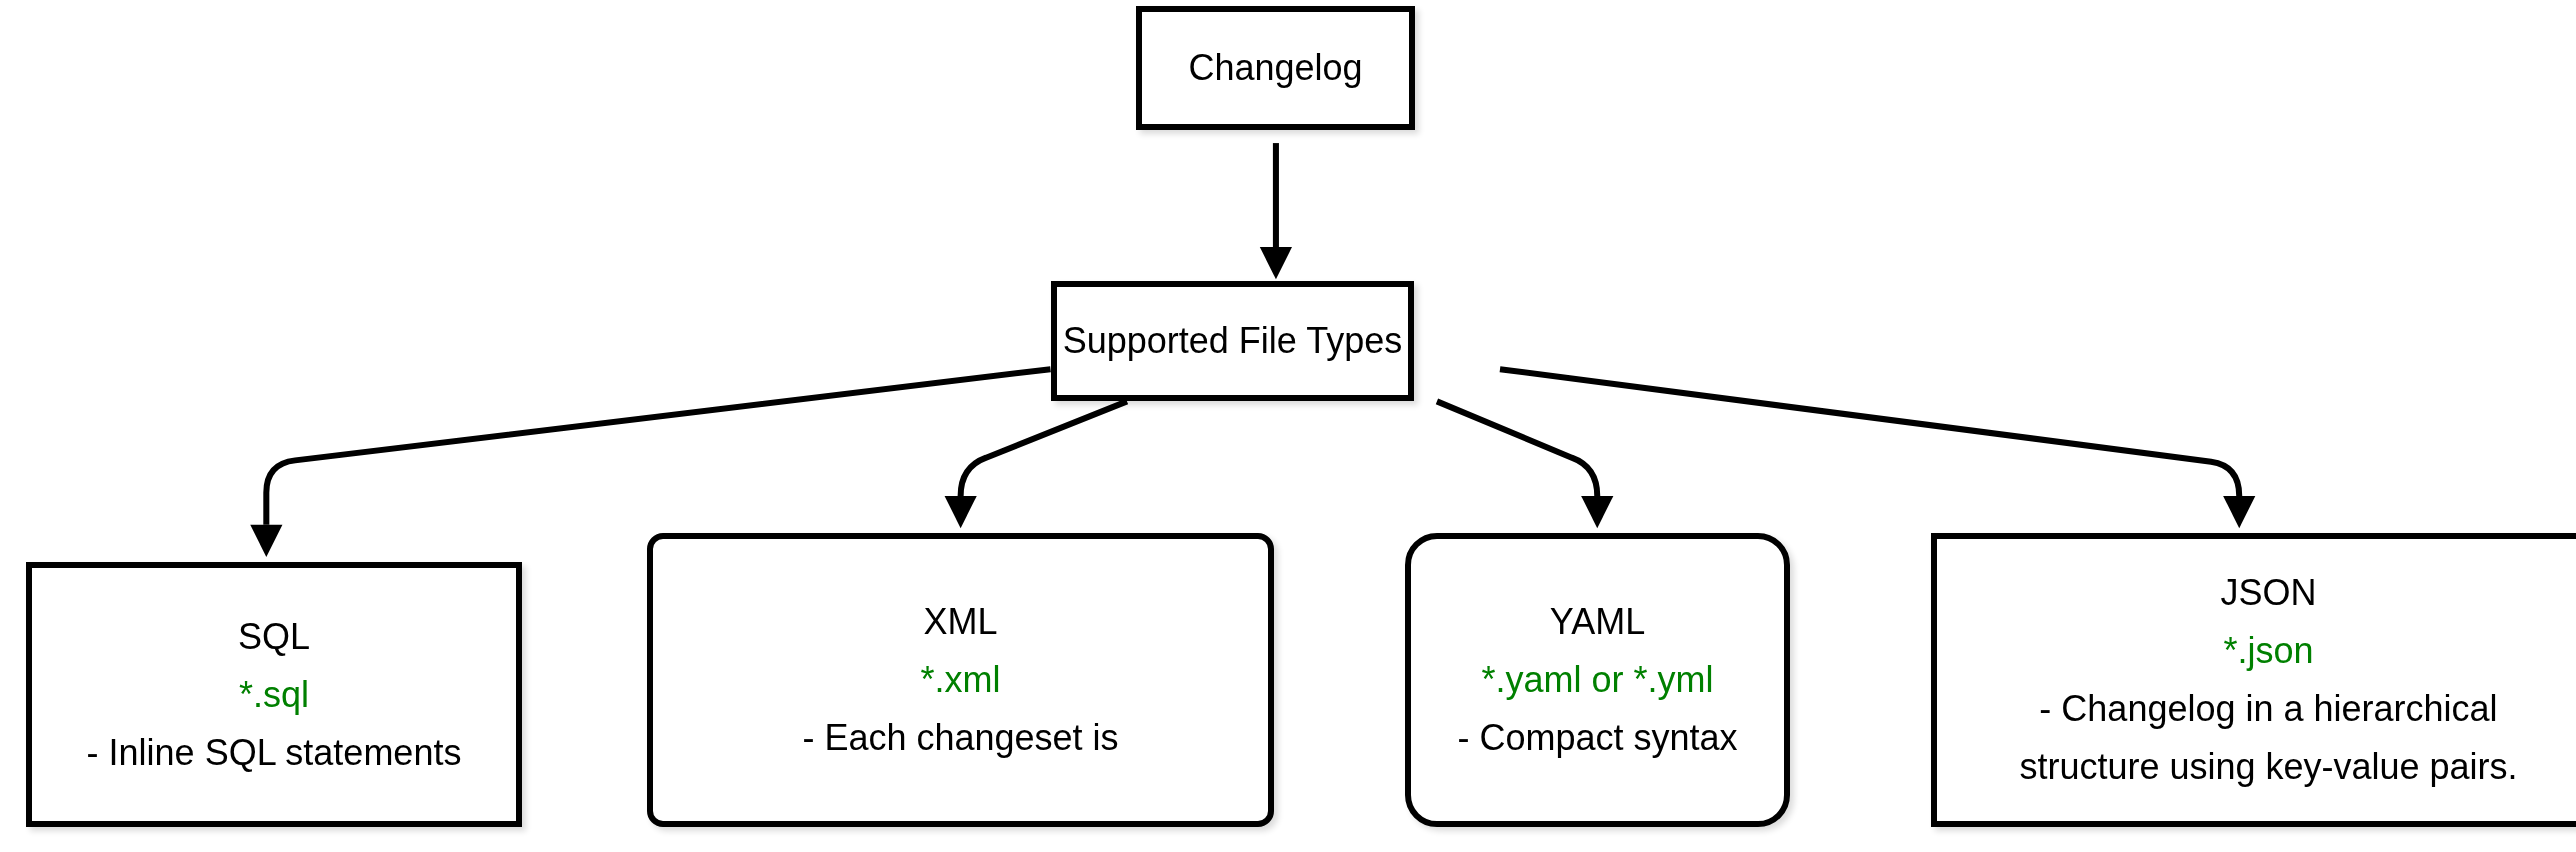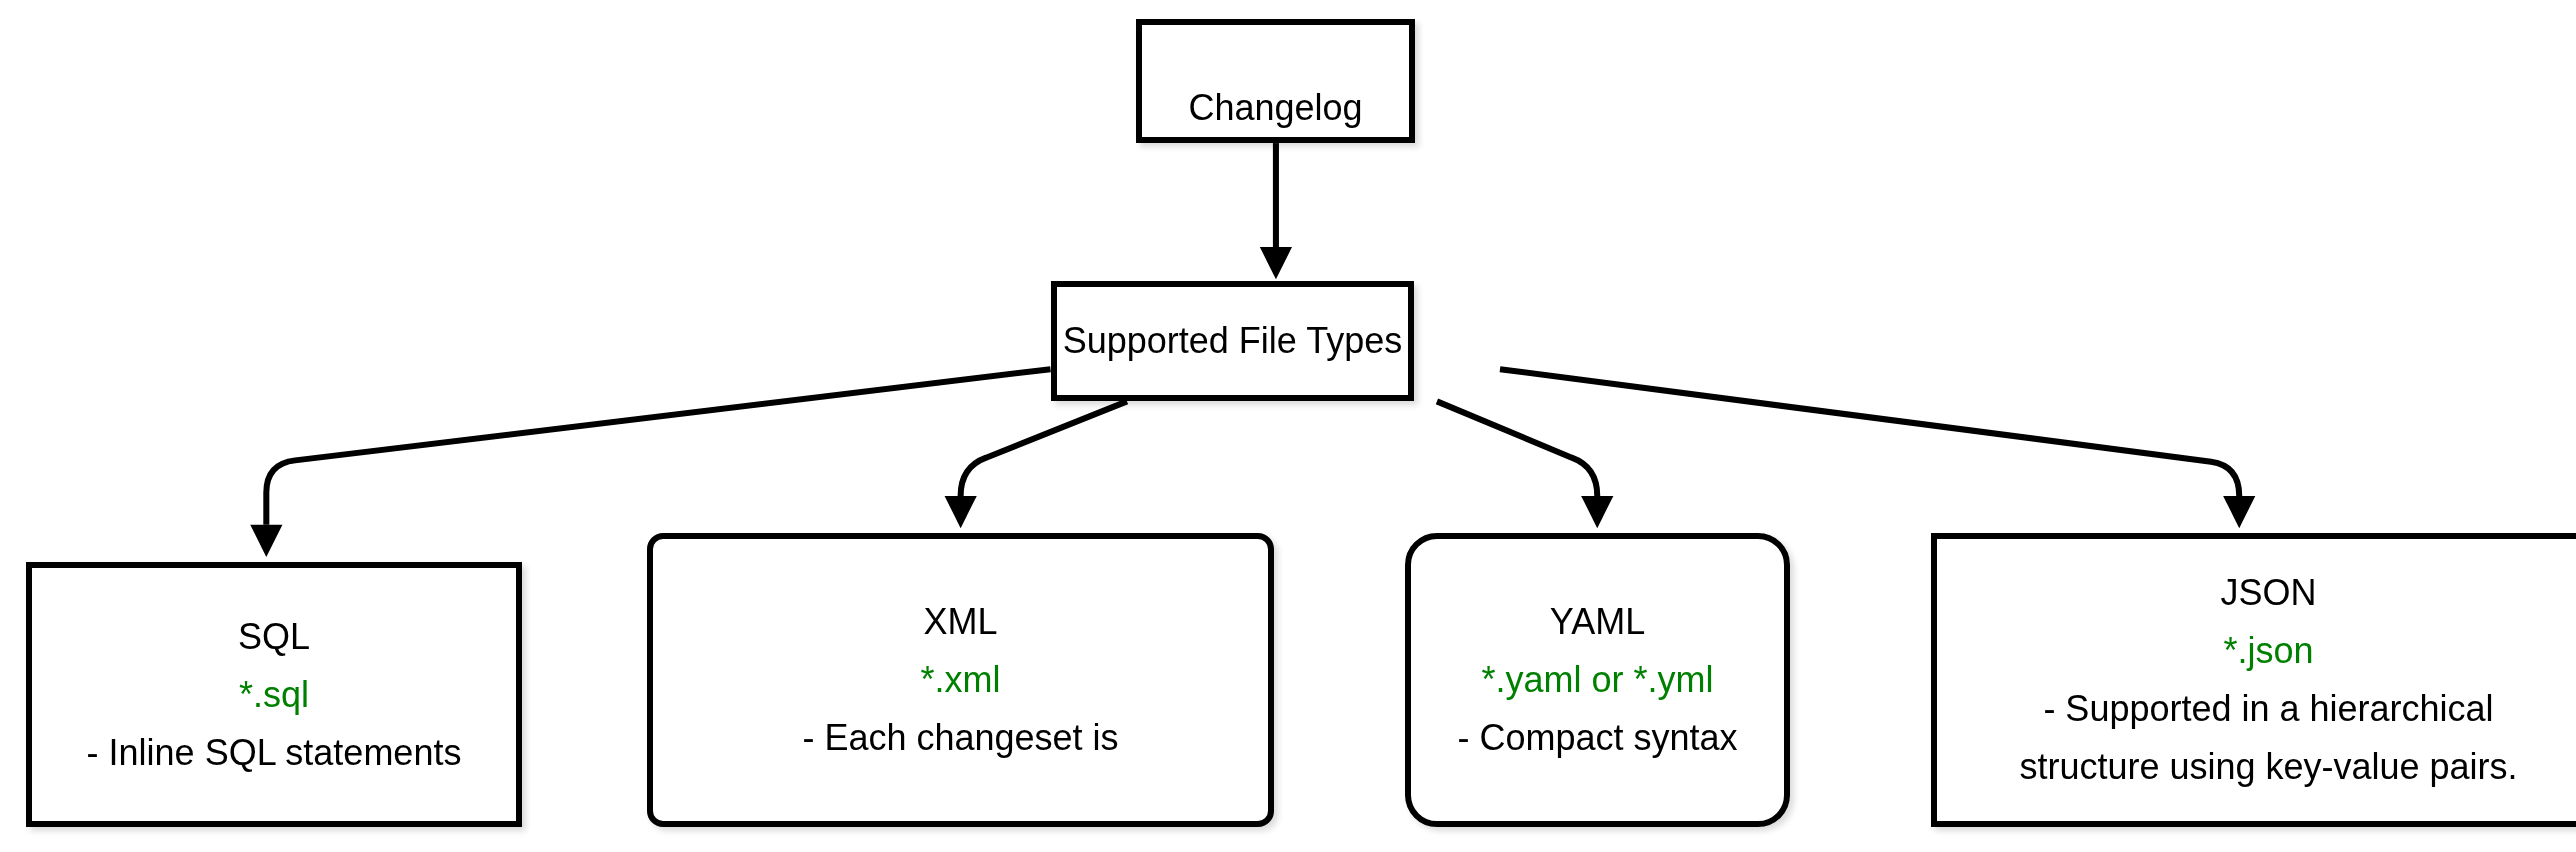--- a/index.html
+++ b/index.html
@@ -47,21 +47,21 @@
     flex-direction: column;
     align-items: center;
     justify-content: center;
     text-align: center;
     color: var(--text);
     font-size: 36px;
     line-height: 58px;
     box-shadow: 4px 4px 6px rgba(0,0,0,0.14);
   }
   .node .pattern { color: var(--green); }
-  #node-changelog { left: 1136px; top: 19px;  width: 279px; height: 124px; justify-content: flex-end; }
+  #node-changelog { left: 1136px; top: 6px;  width: 279px; height: 124px; }
   #node-hub       { left: 1051px; top: 281px; width: 363px; height: 120px; }
   #node-sql       { left: 26px;   top: 562px; width: 496px; height: 265px; }
   #node-xml       { left: 647px;  top: 533px; width: 627px; height: 294px; border-radius: 16px; }
   #node-yaml      { left: 1405px; top: 533px; width: 385px; height: 294px; border-radius: 32px; }
   #node-json      { left: 1931px; top: 533px; width: 675px; height: 294px; }
 </style>
 </head>
 <body>
 
 <div class="canvas">
@@ -106,18 +106,18 @@
 
   <div class="node" id="node-yaml">
     <div class="line title">YAML</div>
     <div class="line pattern">*.yaml or *.yml</div>
     <div class="line">- Compact syntax</div>
   </div>
 
   <div class="node" id="node-json">
     <div class="line title">JSON</div>
     <div class="line pattern">*.json</div>
-    <div class="line">- Supported in a hierarchical</div>
+    <div class="line">- Changelog in a hierarchical</div>
     <div class="line">structure using key-value pairs.</div>
   </div>
 
 </div>
 
 
 </body></html>

